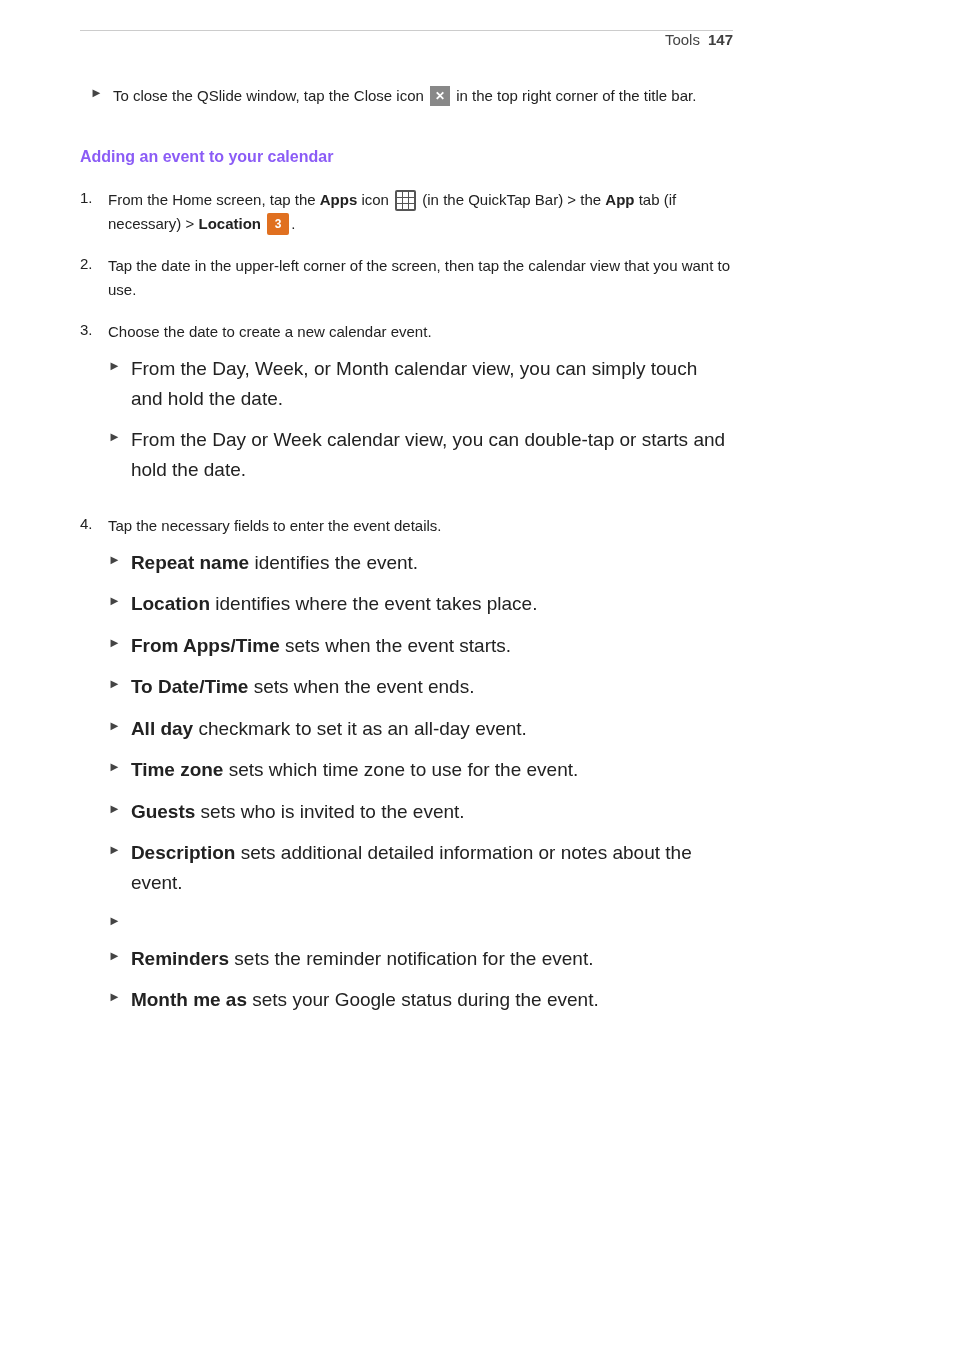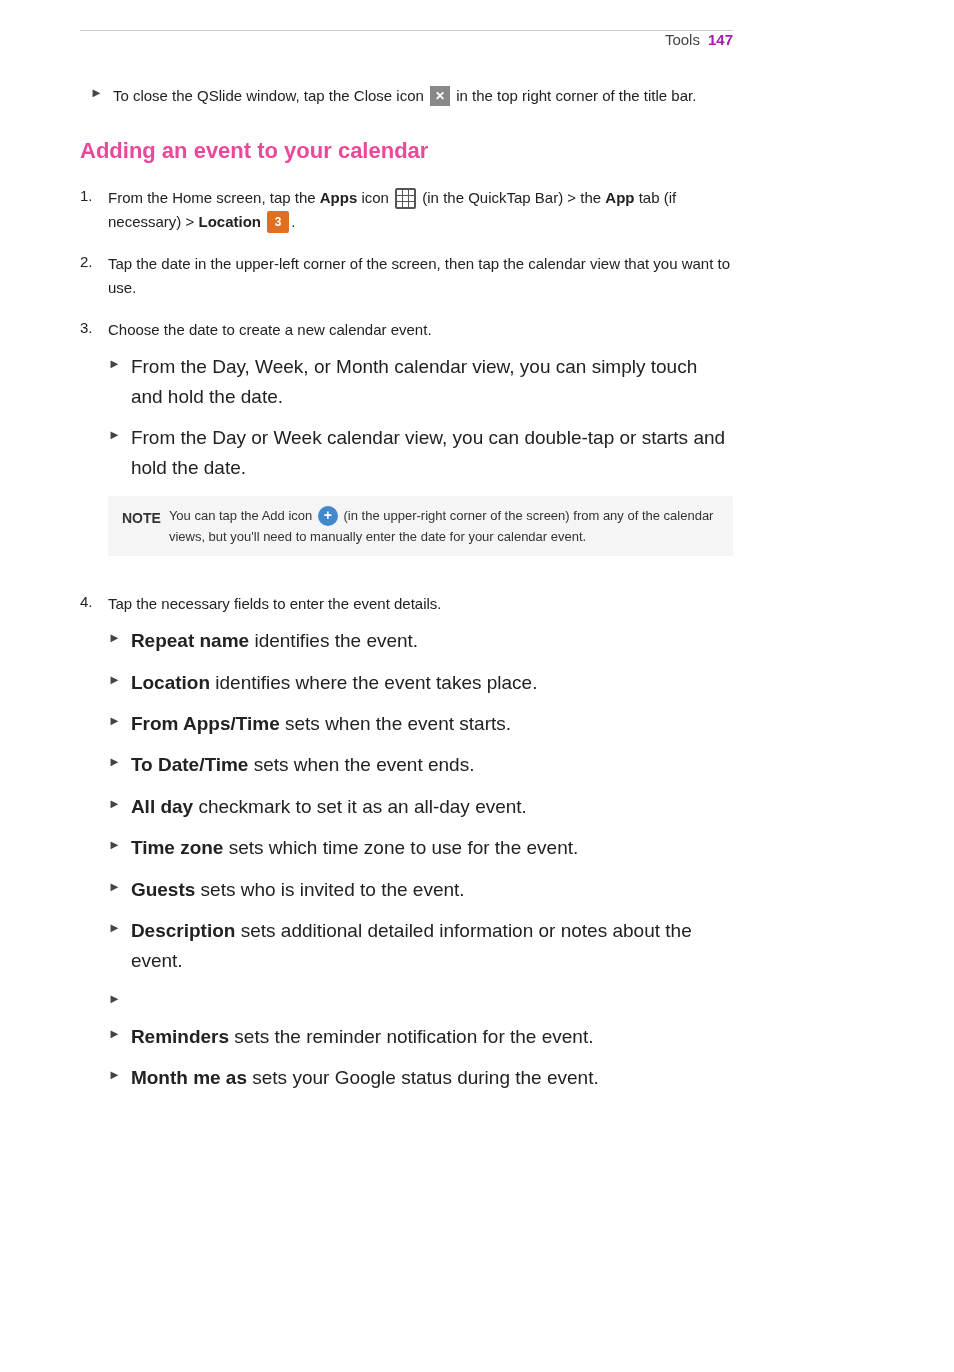--- a/index.html
+++ b/index.html
@@ -37,21 +37,21 @@
     }
 
     .header-title {
       font-size: 15px;
       color: #444444;
       margin-right: 8px;
     }
 
     .header-page-num {
       font-size: 15px;
-      color: #a21caf;
+      color: #404040;
       font-weight: bold;
     }
 
     .bullet-item {
       display: flex;
       align-items: flex-start;
       margin-bottom: 14px;
       margin-left: 10px;
     }
 
@@ -62,24 +62,25 @@
       flex-shrink: 0;
       font-size: 13px;
     }
 
     .bullet-text {
       line-height: 1.55;
       font-size: 15px;
     }
 
     .section-title {
-      color: #ec4899;
-      font-weight: bold;
-      font-size: 22px;
+      color: #8b5cf6;
+      font-weight: bold;
+      font-size: 16px;
       margin-bottom: 22px;
+      margin-top: 10px;
     }
 
     .numbered-list {
       list-style: none;
       padding: 0;
       margin: 0;
     }
 
     .numbered-item {
       display: flex;
@@ -297,28 +298,20 @@
           <div class="sub-bullet">
             <span class="sub-arrow">►</span>
             <span class="sub-text">From the Day, Week, or Month calendar view, you can simply touch and hold the date.</span>
           </div>
           <div class="sub-bullet">
             <span class="sub-arrow">►</span>
             <span class="sub-text">From the Day or Week calendar view, you can double-tap or starts and hold the date.</span>
           </div>
         </div>
 
-        <div class="note-box">
-          <span class="note-label">NOTE</span>
-          <span class="note-text">
-            You can tap the Add icon
-            <span class="add-icon">+</span>
-            (in the upper-right corner of the screen) from any of the calendar views, but you'll need to manually enter the date for your calendar event.
-          </span>
-        </div>
       </div>
     </li>
 
     <li class="numbered-item">
       <span class="num">4.</span>
       <div class="num-content">
         Tap the necessary fields to enter the event details.
 
         <div class="sub-bullets">
 

